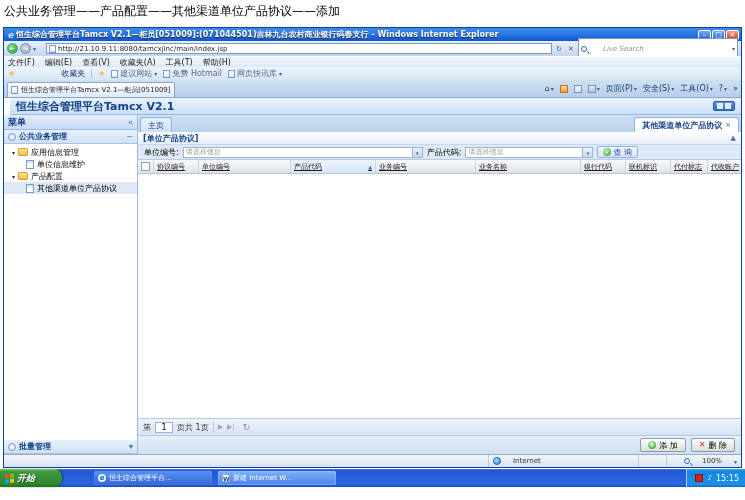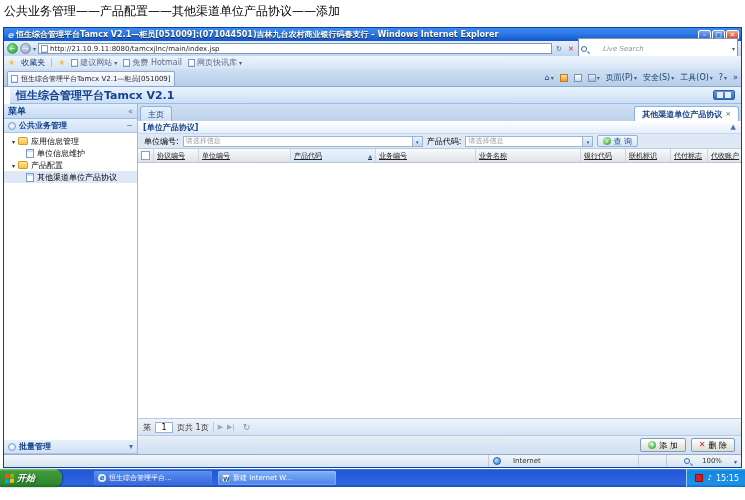--- a/index.html
+++ b/index.html
@@ -13,37 +13,37 @@
   .titlebar { height:13px; background:linear-gradient(180deg,#3a8bf0 0%,#2f79e6 45%,#0f55cf 100%); display:flex; align-items:center; padding:0 2px; color:#fff; }
   .titlebar .ie-logo { width:10px; height:10px; font-size:9px; font-style:italic; font-weight:bold; color:#bfe0ff; line-height:10px; text-align:center; }
   .title-text { flex:1; font-size:8px; font-weight:bold; white-space:nowrap; overflow:hidden; text-shadow:0 1px 1px #123; }
   .winbtn { width:13px; height:10px; margin-left:1px; border:1px solid #fff; border-radius:2px; font-size:7px; line-height:8px; text-align:center; color:#fff; background:linear-gradient(180deg,#79a9f2,#2a66cf); }
   .winbtn.close { background:linear-gradient(180deg,#f2a08a,#d8411f); }
 
   .addr-row { height:15px; background:linear-gradient(180deg,#e8f0fb,#c2d6ef); display:flex; align-items:center; padding:1px 3px; gap:2px; }
   .navcircle { width:11px; height:11px; border-radius:50%; font-size:7px; line-height:10px; text-align:center; color:#fff; border:1px solid #3a6; }
   .navcircle.back { background:radial-gradient(circle at 35% 30%,#8fe08f,#1e9a2e); }
   .navcircle.fwd  { background:radial-gradient(circle at 35% 30%,#cfd8e8,#8fa3c0); border-color:#7b8da8; }
-  .addr-field { flex:1; height:11px; background:#fff; border:1px solid #8296b5; display:flex; align-items:center; padding:0 2px; gap:2px; }
+  .addr-field { flex:1; height:11px; background:#fff; border:1px solid #8296b5; display:flex; align-items:center; padding:0 2px; gap:2px;margin-left:8px; }
   .mini-page { width:7px; height:8px; background:#fff; border:1px solid #7a9cc4; box-shadow:inset 0 -1px 0 #cfe0f0; }
   .addr-url { font-size:7px; color:#222; white-space:nowrap; overflow:hidden; }
   .addr-btn { font-size:7px; width:10px; text-align:center; color:#35618f; }
   .addr-btn.stop { color:#c0392b; }
   .search-box { width:160px; height:22px; background:#fff; border:1px solid #8296b5; display:flex; align-items:center; padding:0 2px; gap:16px; }
   .mag { width:6px; height:6px; border:1px solid #2f6fb0; border-radius:50%; position:relative; }
   .mag:after { content:""; position:absolute; left:5px; top:5px; width:3px; height:1px; background:#2f6fb0; transform:rotate(45deg); }
   .search-text { flex:1; font-size:7px; color:#8a93a3; font-style:italic; }
   .tri { font-size:6px; color:#44608a; }
 
   .menu-row { height:11px; background:linear-gradient(180deg,#f4f8fd,#dde9f7); display:flex; align-items:center; padding:0 4px; gap:10px; border-top:1px solid #fff; }
   .menu-item { font-size:8px; color:#1c1c1c; }
 
   .fav-row { height:13px; background:linear-gradient(180deg,#eef4fc,#d6e4f5); display:flex; align-items:center; padding:0 4px; gap:6px; }
   .star { color:#f7c13d; font-size:8px; }
-  .fav-label { font-size:8px; color:#1c3c6e; }
+  .fav-label { font-size:8px; color:#1c3c6e;margin-left:40px; }
   .fav-item { display:flex; align-items:center; gap:2px; font-size:8px; color:#5a6e8c; }
   .vsep { width:1px; height:9px; background:#aebfd6; }
 
   .tab-row { height:17px; background:linear-gradient(180deg,#cfe0f3,#b7cde9); display:flex; align-items:flex-end; padding:2px 3px 0 3px; }
   .ie-tab { width:168px; height:15px; background:linear-gradient(180deg,#fdfeff,#dfeafa); border:1px solid #8aa6c8; border-bottom:none; border-radius:2px 2px 0 0; display:flex; align-items:center; gap:3px; padding:0 3px; }
   .ie-tab-title { font-size:7px; color:#222; white-space:nowrap; overflow:hidden; }
   .cmdbar { margin-left:auto; display:flex; align-items:center; gap:6px; padding-bottom:3px; }
   .cmd { font-size:8px; color:#17406e; display:flex; align-items:center; gap:1px; }
   .cmd .glyph { font-size:8px; }
   .icon-sq { width:8px; height:8px; border:1px solid #7b93b5; background:linear-gradient(180deg,#fff,#cfdcee); }
@@ -164,20 +164,28 @@
       </div>
       <span class="addr-btn">↻</span>
       <span class="addr-btn stop">✕</span>
       <div class="search-box">
         <span class="mag"></span>
         <span class="search-text">Live Search</span>
         <span class="tri">▾</span>
       </div>
     </div>
 
+    <div class="menu-row">
+      <span class="menu-item">文件(F)</span>
+      <span class="menu-item">编辑(E)</span>
+      <span class="menu-item">查看(V)</span>
+      <span class="menu-item">收藏夹(A)</span>
+      <span class="menu-item">工具(T)</span>
+      <span class="menu-item">帮助(H)</span>
+    </div>
 
     <div class="fav-row">
       <span class="star">★</span>
       <span class="fav-label">收藏夹</span>
       <span class="vsep"></span>
       <span class="star">★</span>
       <span class="fav-item">
         <span class="mini-page"></span>
         <span>建议网站</span>
         <span class="tri">▾</span>

